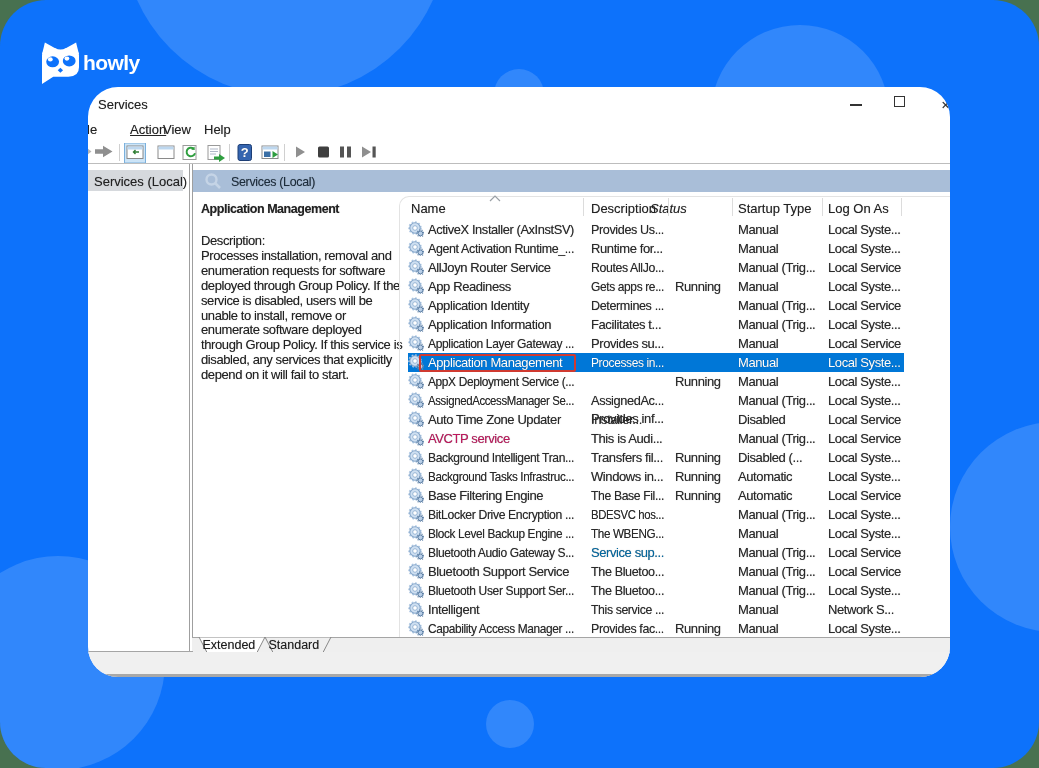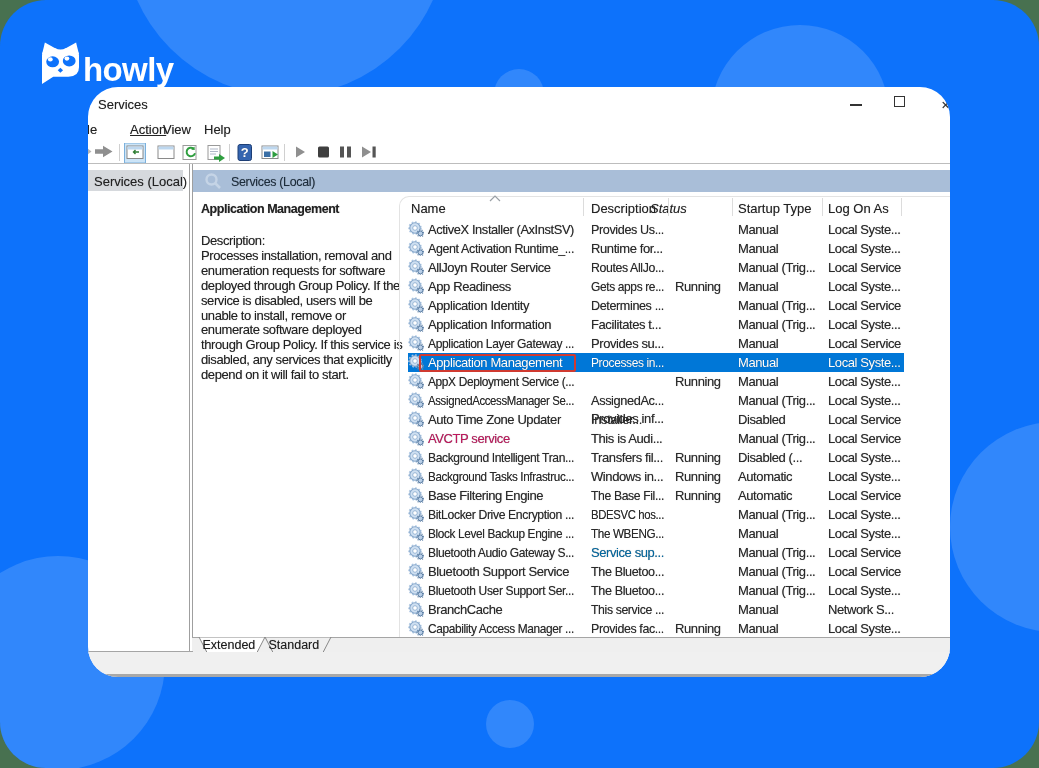--- a/index.html
+++ b/index.html
@@ -28,21 +28,21 @@
   <svg class="abs" style="left:42px;top:42px;" width="37" height="42" viewBox="3.2 1.2 30.6 40.3" preserveAspectRatio="none">
     <polygon fill="#ffffff" points="3.2,13 5.6,1.6 14.5,7.4"></polygon>
     <polygon fill="#ffffff" points="22.5,7.4 31.4,1.6 33.8,13"></polygon>
     <path fill="#ffffff" d="M3.2 14 Q3.2 9 8 7.6 L14 7 Q18.5 10 23 7 L29 7.6 Q33.8 9 33.8 14 L33.8 25.5 Q33.8 34.5 25 34.5 L12.5 34.5 L3.2 41.5 Z"></path>
     <circle cx="12" cy="20.2" r="5.3" fill="#0d72fb"></circle>
     <circle cx="25.7" cy="19.4" r="5.3" fill="#0d72fb"></circle>
     <circle cx="10.1" cy="17.9" r="2.0" fill="#ffffff"></circle>
     <circle cx="23.8" cy="17.1" r="2.0" fill="#ffffff"></circle>
     <path fill="#0d72fb" d="M18.4 25.8 L20.6 28.3 L18.4 30.8 L16.2 28.3 Z"></path>
   </svg>
-  <div class="abs" style="left:83px;top:51px;color:#fff;font-size:33px;font-weight:bold;letter-spacing:-0.6px;">howly</div>
+  <div class="abs" style="left:83px;top:51px;color:#fff;font-size:21px;font-weight:bold;letter-spacing:-0.6px;">howly</div>
 </div>
 
 <div id="card">
   <div class="t" style="left:10px;top:10px;">Services</div>
   <div class="abs" style="left:762px;top:17px;width:12px;height:1.5px;background:#333;"></div>
   <div class="abs" style="left:806px;top:9px;width:9px;height:9px;border:1.5px solid #333;"></div>
   <div class="abs" style="left:853px;top:12px;font-size:11px;color:#333;">✕</div>
 
   <div class="t" style="left:-1px;top:35px;">le</div>
   <div class="t" style="left:42px;top:35px;text-decoration:underline;">Action</div>
@@ -352,21 +352,21 @@
   <div class="row-t" style="left:503px;top:496px;color:#2a2a2a;transform:scaleX(0.969);transform-origin:0 50%;">The Bluetoo...</div>
   <div class="row-t" style="left:650px;top:496px;color:#2a2a2a;">Manual (Trig...</div>
   <div class="row-t" style="left:740px;top:496px;color:#2a2a2a;">Local Syste...</div>
   <svg class="abs" style="left:320px;top:514px;" width="16" height="16" viewBox="0 0 16 16">
       <circle cx="7" cy="7" r="5.9" fill="none" stroke="#b0c9e4" stroke-width="1.8" stroke-dasharray="1.6 1.8"></circle>
       <circle cx="7" cy="7" r="5.2" fill="#cfe0f2" stroke="#85a6c9" stroke-width="1.1"></circle>
       <circle cx="7" cy="7" r="2.3" fill="#ffffff" stroke="#86a8cc" stroke-width="0.8"></circle>
       <circle cx="12.4" cy="12.4" r="3.4" fill="none" stroke="#6c8cb0" stroke-width="1.3" stroke-dasharray="1.1 1.3"></circle>
       <circle cx="12.4" cy="12.4" r="2.4" fill="#b9cfe8" stroke="#5c7fa4" stroke-width="1"></circle>
     </svg>
-  <div class="row-t" style="left:340px;top:515px;color:#2a2a2a;">BranchCache</div>
+  <div class="row-t" style="left:340px;top:515px;color:#2a2a2a;">Intelligent</div>
   <div class="row-t" style="left:503px;top:515px;color:#2a2a2a;transform:scaleX(0.943);transform-origin:0 50%;">This service ...</div>
   <div class="row-t" style="left:650px;top:515px;color:#2a2a2a;">Manual</div>
   <div class="row-t" style="left:740px;top:515px;color:#2a2a2a;">Network S...</div>
   <svg class="abs" style="left:320px;top:533px;" width="16" height="16" viewBox="0 0 16 16">
       <circle cx="7" cy="7" r="5.9" fill="none" stroke="#b0c9e4" stroke-width="1.8" stroke-dasharray="1.6 1.8"></circle>
       <circle cx="7" cy="7" r="5.2" fill="#cfe0f2" stroke="#85a6c9" stroke-width="1.1"></circle>
       <circle cx="7" cy="7" r="2.3" fill="#ffffff" stroke="#86a8cc" stroke-width="0.8"></circle>
       <circle cx="12.4" cy="12.4" r="3.4" fill="none" stroke="#6c8cb0" stroke-width="1.3" stroke-dasharray="1.1 1.3"></circle>
       <circle cx="12.4" cy="12.4" r="2.4" fill="#b9cfe8" stroke="#5c7fa4" stroke-width="1"></circle>
     </svg>

